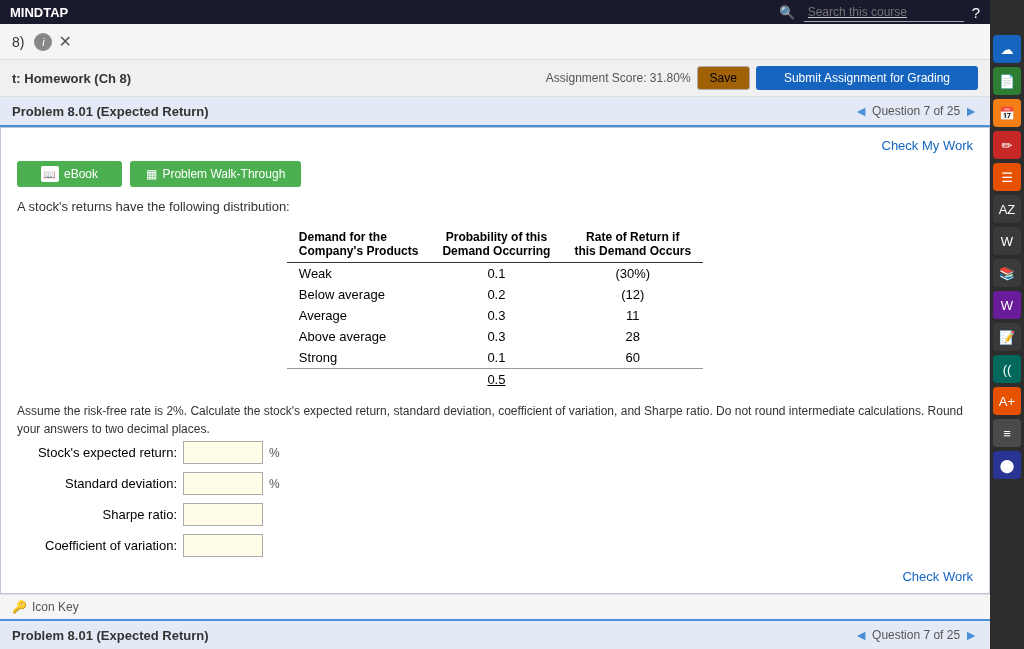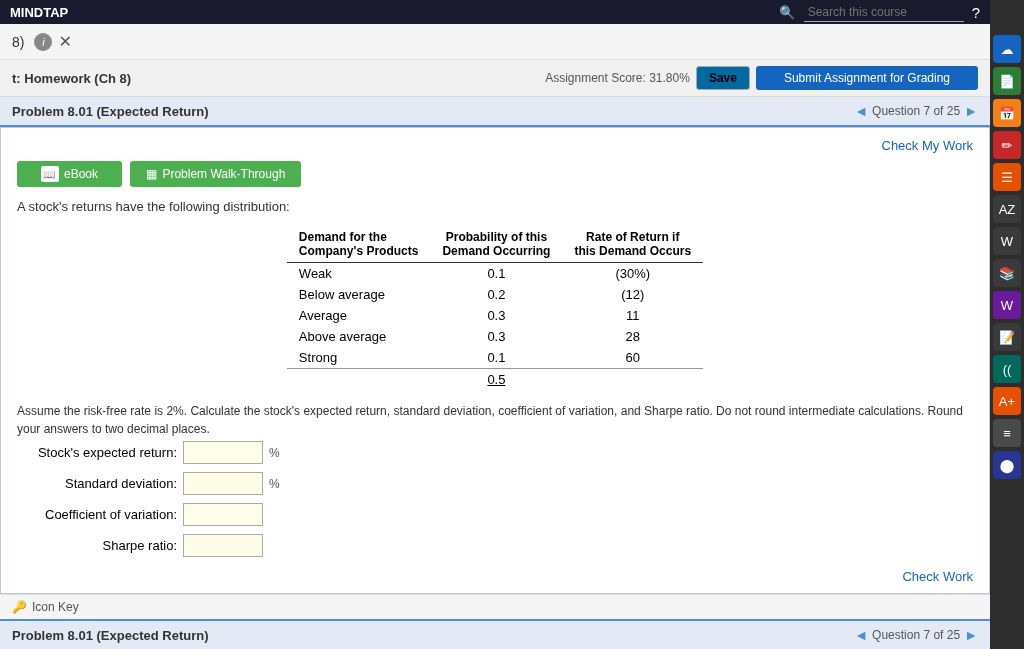--- a/index.html
+++ b/index.html
@@ -18,20 +18,21 @@
     .top-bar-left { font-weight: bold; font-size: 13px; color: white; }
     .top-bar-right { display: flex; align-items: center; gap: 8px; }
     .search-box {
       background: transparent;
       border: none;
       border-bottom: 1px solid #aaa;
       color: #ccc;
       font-size: 12px;
       padding: 2px 4px;
       width: 160px;
+      text-decoration: underline;
     }
     .search-icon-wrap { color: #aaa; font-size: 13px; }
     .help-btn { color: white; background: transparent; border: none; font-size: 15px; cursor: pointer; }
 
     
     .right-sidebar {
       position: absolute;
       right: 0;
       top: 0;
       width: 34px;
@@ -93,27 +94,26 @@
       padding: 6px 12px;
       display: flex;
       align-items: center;
       justify-content: space-between;
       border-bottom: 1px solid #ddd;
     }
     .assignment-title { font-size: 13px; color: #333; font-weight: bold; }
     .assignment-score { font-size: 12px; color: #555; }
     .header-actions { display: flex; gap: 6px; align-items: center; }
     .btn-save {
-      background: #0369a1;
+      background: #a16207;
       border: 1px solid #aaa;
       padding: 4px 12px;
       font-size: 12px;
       cursor: pointer;
       border-radius: 3px;
-      font-weight: bold;
     }
     .btn-submit {
       background: #1565c0;
       color: white;
       border: none;
       padding: 5px 28px;
       font-size: 12px;
       cursor: pointer;
       border-radius: 3px;
     }
@@ -382,26 +382,26 @@
       <span class="field-label">Stock's expected return:</span>
       <input class="field-input" type="text" value="" style="">
       <span class="field-unit">%</span>
     </div>
         <div class="field-row">
       <span class="field-label">Standard deviation:</span>
       <input class="field-input" type="text" value="" style="">
       <span class="field-unit">%</span>
     </div>
         <div class="field-row">
+      <span class="field-label">Sharpe ratio:</span>
+      <input class="field-input" type="text" value="" style="">
+
+    </div>
+        <div class="field-row">
       <span class="field-label">Coefficient of variation:</span>
-      <input class="field-input" type="text" value="" style="">
-
-    </div>
-        <div class="field-row">
-      <span class="field-label">Sharpe ratio:</span>
       <input class="field-input" type="text" value="" style="">
 
     </div>
       </div>
 
     <div class="check-my-work-bottom">
       <a class="check-my-work-link">Check Work</a>
     </div>
 
   </div>

